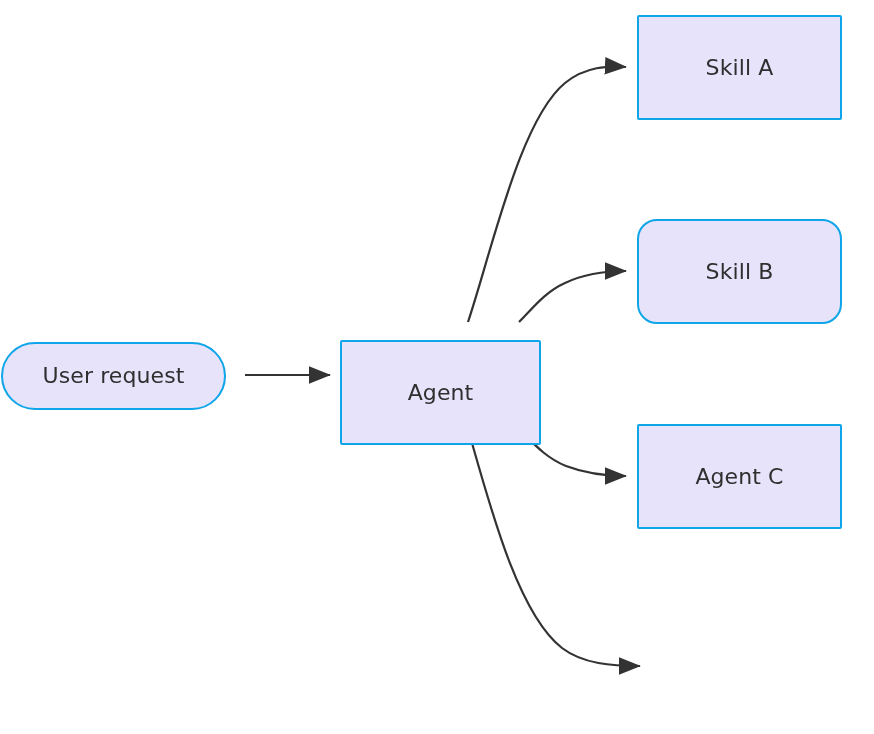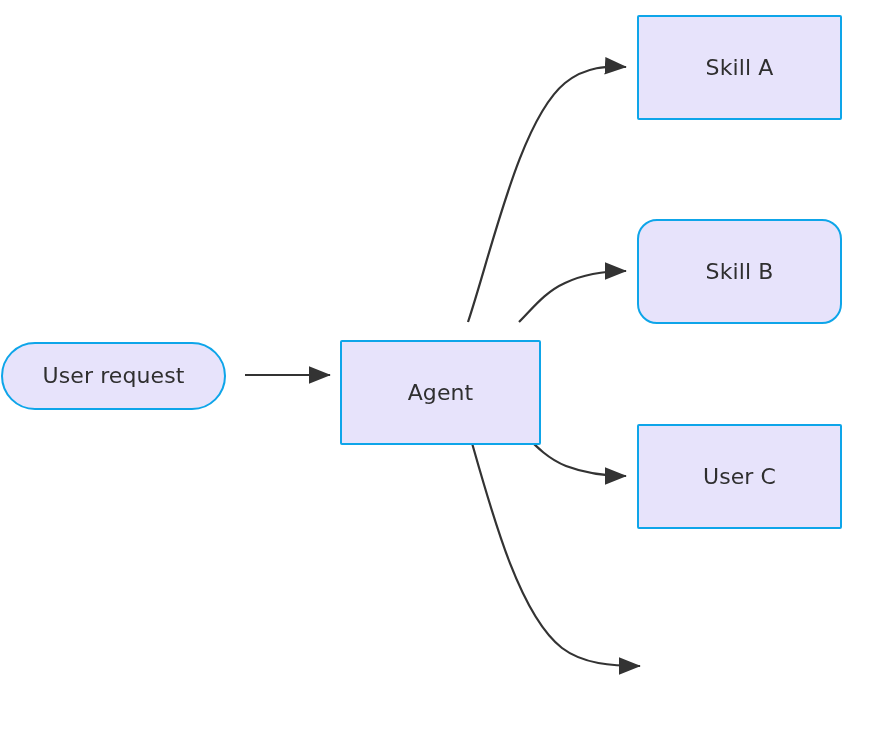--- a/index.html
+++ b/index.html
@@ -85,17 +85,17 @@
 
   <div class="node rect" style="left:637px; top:15px; width:205px; height:105px;">
     <span class="node-label">Skill A</span>
   </div>
 
   <div class="node rect" style="left:637px; top:219px; width:205px; height:105px;border-radius:20px;">
     <span class="node-label">Skill B</span>
   </div>
 
   <div class="node rect" style="left:637px; top:424px; width:205px; height:105px;">
-    <span class="node-label">User C</span>
+    <span class="node-label">Agent C</span>
   </div>
 
 
 </div>
 
 </body></html>

